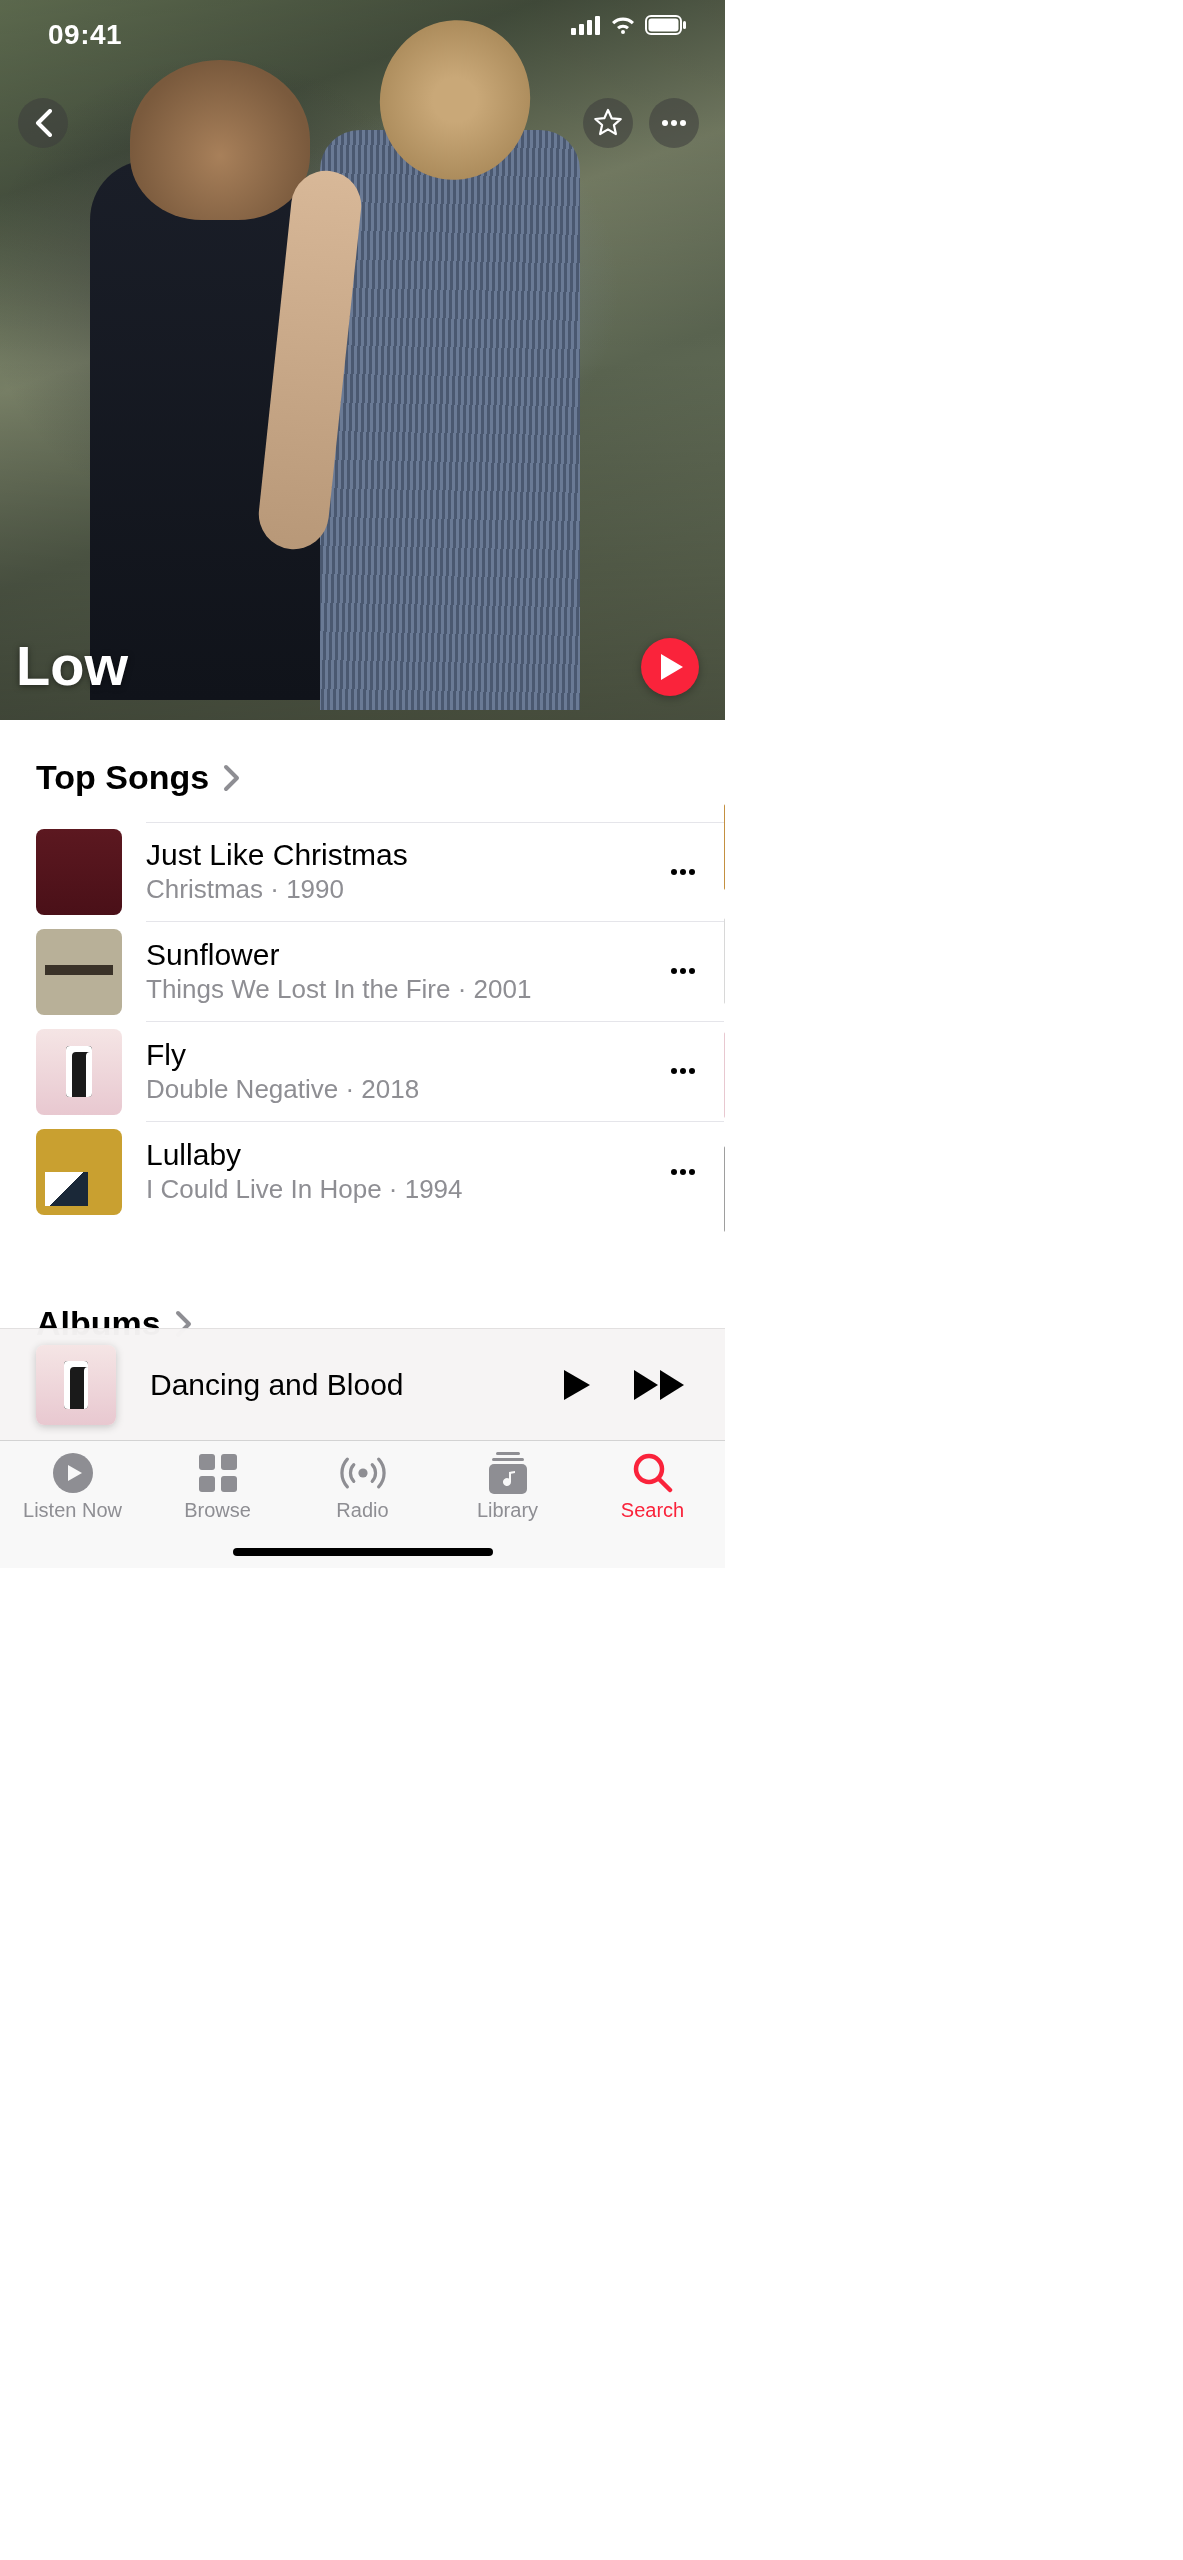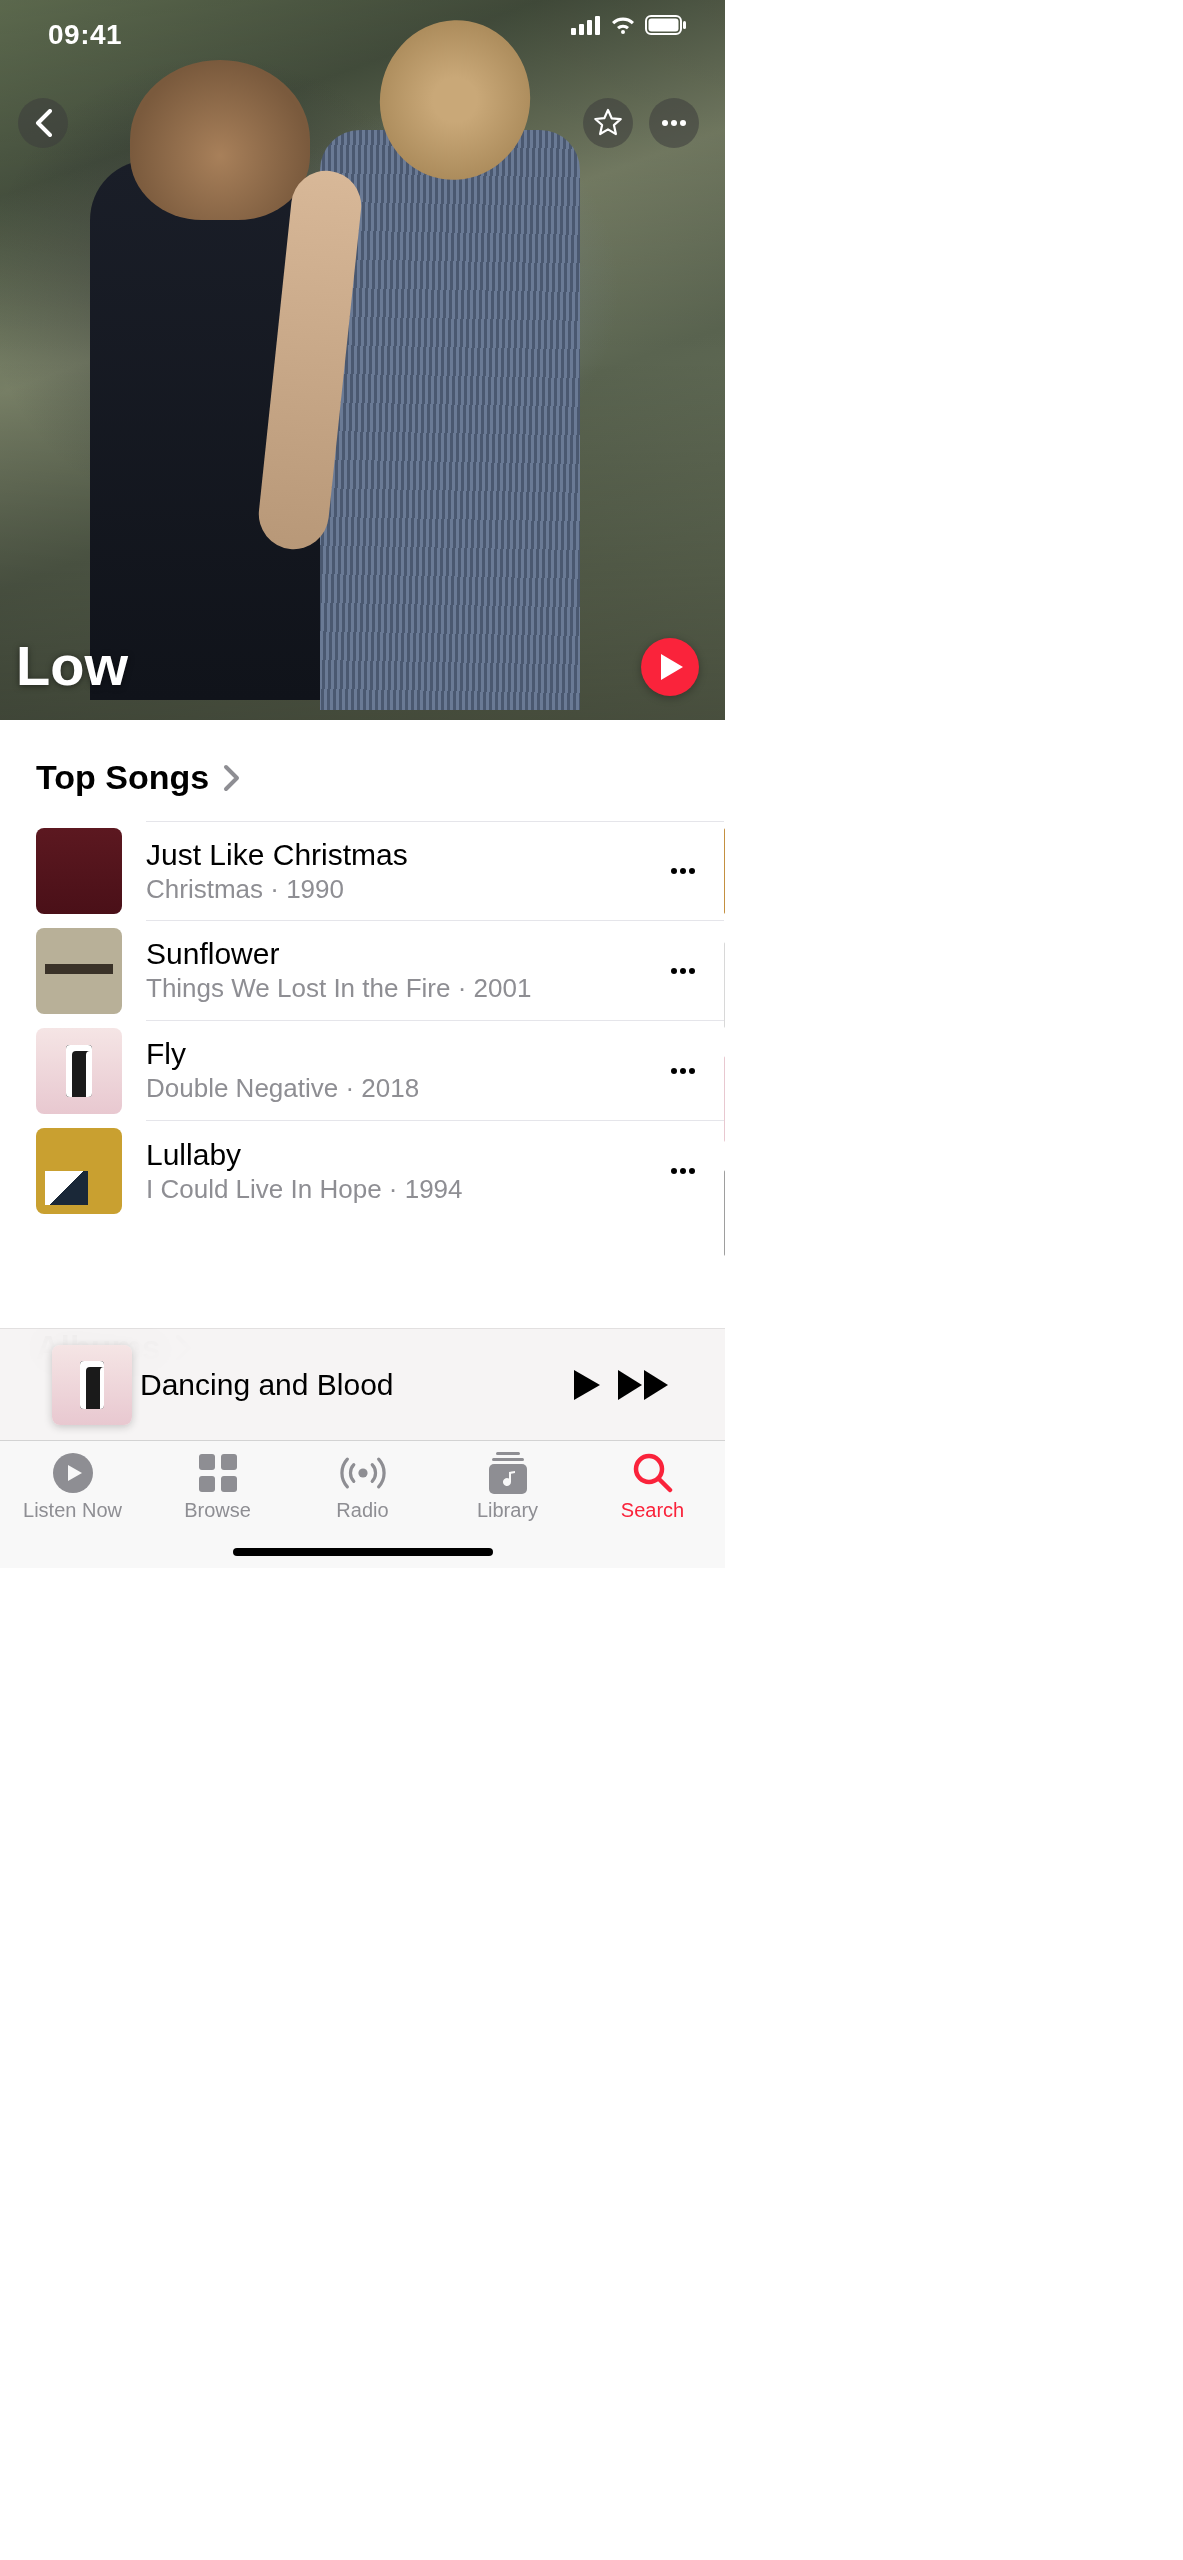--- a/index.html
+++ b/index.html
@@ -33,21 +33,21 @@
   .artist-name { position:absolute; left: 16px; bottom: 22px; color:#fff; font-size: 56px; font-weight: 700; z-index: 10; text-shadow: 0 1px 6px rgba(0,0,0,0.5); }
   .hero-play { position:absolute; right: 26px; bottom: 24px; width: 58px; height: 58px; border-radius: 50%; background: #fa233b; display:flex; align-items:center; justify-content:center; z-index:10; cursor:pointer; box-shadow: 0 2px 8px rgba(0,0,0,0.3); }
   .hero-play svg { fill:#fff; margin-left:4px; }
   
   
   .section { padding: 38px 0 0 36px; }
   .section-header { display:flex; align-items:center; gap:14px; font-size: 34px; font-weight: 700; cursor:pointer; }
   .section-header svg { fill: #8e8e93; width:18px; height:28px; }
   
   
-  .songs { margin-top: 24px; display:flex; }
+  .songs { display:flex;align-items:center; }
   .songs-col { width: 688px; flex-shrink:0; }
   .songs-peek { width: 8px; flex-shrink:0; display:flex; flex-direction:column; gap:14px; padding-top:0; }
   .peek-art { width:8px; height:86px; border-radius:2px 0 0 2px; margin-bottom: 14px; }
   .song-row { display:flex; align-items:center; height: 100px; cursor:pointer; }
   .song-art { width: 86px; height: 86px; border-radius: 8px; flex-shrink:0; margin-right: 24px; }
   .song-info { flex:1; height:100%; border-bottom: 1px solid #e5e5ea; display:flex; flex-direction:column; justify-content:center; gap:2px; }
   .song-row:first-child .song-info { border-top: 1px solid #e5e5ea; }
   .song-title { font-size: 30px; color:#000; }
   .song-sub { font-size: 26px; color:#8e8e93; }
   .song-more { padding: 0 28px 0 10px; height:100%; display:flex; align-items:center; border-bottom:1px solid #e5e5ea; cursor:pointer; }
@@ -56,21 +56,21 @@
   
   .art-christmas { background: linear-gradient(#5c1820,#4a1018); }
   .art-sunflower { background: #b8b098; position:relative; }
   .art-sunflower::after { content:""; position:absolute; left:10%; top:42%; width:80%; height:10px; background:#3a3228; }
   .art-fly { background: linear-gradient(#f5e5e5,#e8c8d0); position:relative; }
   .art-fly::after { content:""; position:absolute; left:35%; top:20%; width:30%; height:60%; background:#1a1a1a; border-radius:4px; box-shadow: inset 6px 6px 0 #fff, inset 20px 6px 0 #1a1a1a, inset 26px 6px 0 #fff; }
   .art-lullaby { background:#c9a030; position:relative; }
   .art-lullaby::after { content:""; position:absolute; left:10%; bottom:10%; width:50%; height:40%; background: linear-gradient(135deg,#fff 50%, #1a2838 50%); }
   
   
-  .now-playing { position:absolute; left:0; right:0; bottom: 128px; height: 112px; background: rgba(245,243,243,0.95); backdrop-filter: blur(20px); border-top: 0.5px solid rgba(0,0,0,0.08); display:flex; align-items:center; padding: 0 52px; gap:8px; }
+  .now-playing { position:absolute; left:0; right:0; bottom: 128px; height: 112px; background: rgba(245,243,243,0.95); backdrop-filter: blur(20px); border-top: 0.5px solid rgba(0,0,0,0.08); display:flex; align-items:center; padding: 0 36px; gap:34px; }
   .np-art { width:80px; height:80px; border-radius:8px; box-shadow: 0 2px 8px rgba(0,0,0,0.2); }
   .np-title { flex:1; font-size: 30px; color:#000; }
   .np-btn { width:40px; height:48px; display:flex; align-items:center; justify-content:center; cursor:pointer; }
   .np-btn svg { fill:#000; }
   
   
   .tab-bar { position:absolute; left:0; right:0; bottom:0; height:128px; background: rgba(248,248,248,0.94); backdrop-filter: blur(20px); border-top: 0.5px solid rgba(0,0,0,0.15); display:flex; justify-content:space-around; padding-top:10px; }
   .tab { display:flex; flex-direction:column; align-items:center; gap:4px; width:140px; cursor:pointer; }
   .tab-icon { width:46px; height:44px; display:flex; align-items:center; justify-content:center; }
   .tab-icon svg { fill:#8e8e93; }

